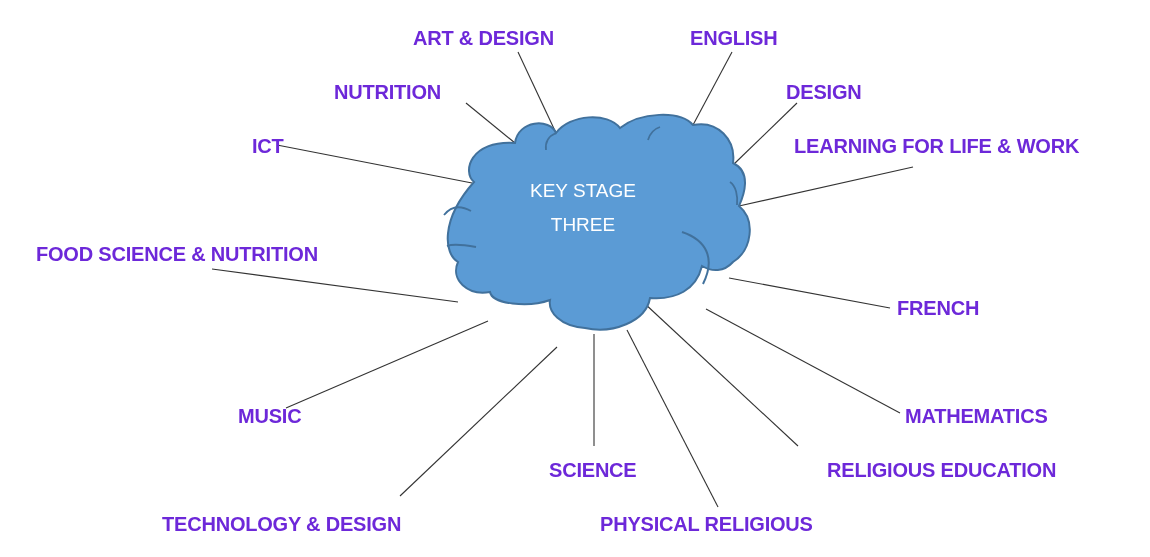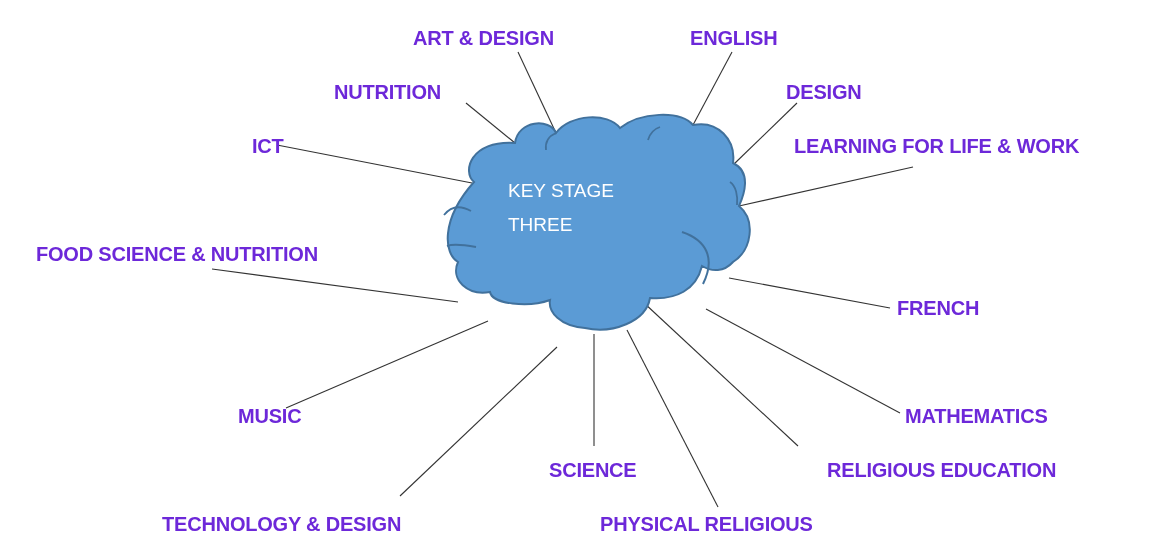--- a/index.html
+++ b/index.html
@@ -1,19 +1,19 @@
 <!DOCTYPE html>
 <html><head>
 <meta charset="utf-8">
 <style>
   html, body { margin: 0; padding: 0; background: #ffffff; }
   body { width: 1150px; height: 557px; position: relative; overflow: hidden; font-family: "Liberation Sans", sans-serif; }
   #diagram { position: absolute; left: 0; top: 0; width: 1150px; height: 557px; }
   .label { position: absolute; font-family: "Liberation Sans", sans-serif; font-weight: bold; font-size: 20px; color: #6d28d9; white-space: nowrap; line-height: 1; letter-spacing: -0.2px; }
-  .center-text { position: absolute; color: #ffffff; font-family: "Liberation Sans", sans-serif; font-size: 19px; line-height: 34px; left: 508px; top: 174px; width: 150px; }
+  .center-text { position: absolute; color: #ffffff; font-family: "Liberation Sans", sans-serif; font-size: 19px; text-align: center; line-height: 34px; left: 508px; top: 174px; width: 150px; }
 </style>
 </head>
 <body>
 
 <svg id="diagram" viewBox="0 0 1150 557" xmlns="http://www.w3.org/2000/svg">
   <g id="connectors" stroke="#333333" stroke-width="1.1" fill="none">
       <line x1="518" y1="52" x2="556" y2="133"></line>
       <line x1="732" y1="52" x2="693" y2="125"></line>
       <line x1="466" y1="103" x2="515" y2="143"></line>
       <line x1="797" y1="103" x2="733" y2="165"></line>

